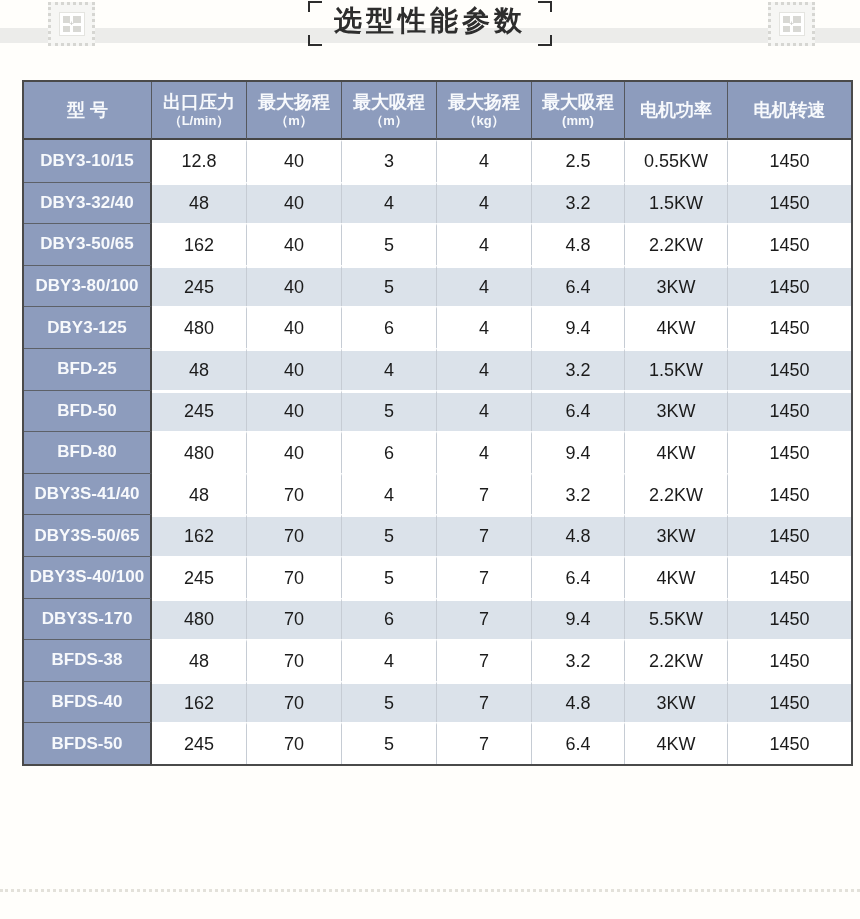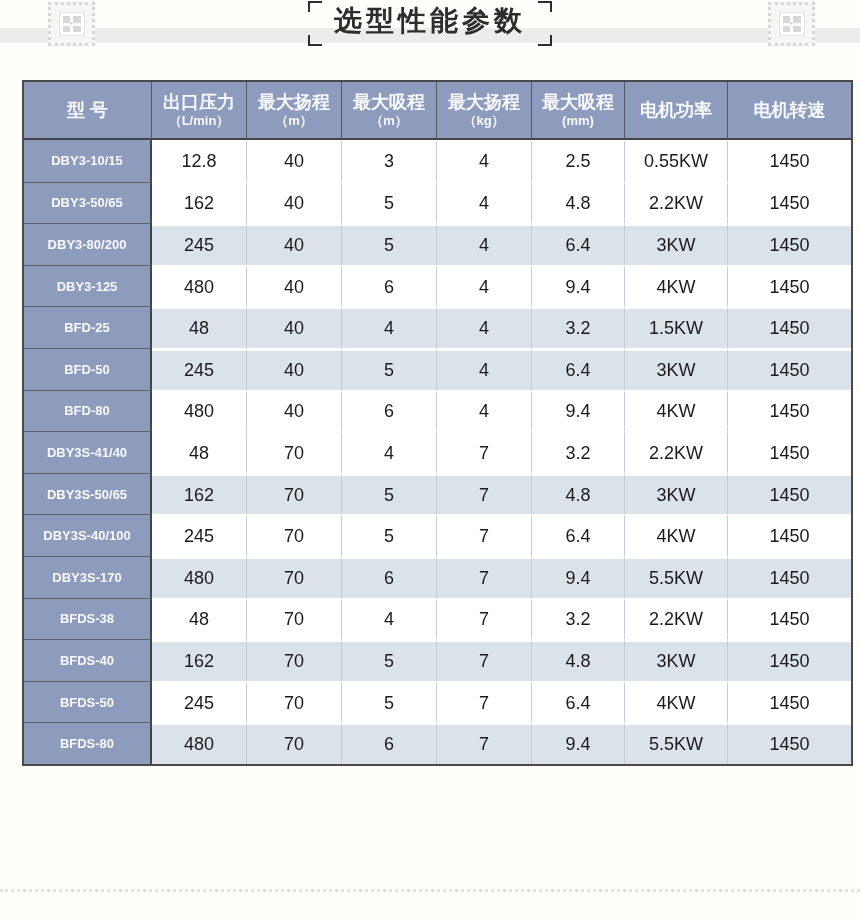--- a/index.html
+++ b/index.html
@@ -75,21 +75,21 @@
     border-bottom: 2px solid #454545;
     padding: 2px 0;
   }
   .spec-table th:last-child { border-right: none; }
   .spec-table th .h2 { font-size: 13px; display: block; }
 
   .spec-table td { height: 41.6px; text-align: center; vertical-align: middle; }
   .spec-table td.model {
     background: var(--header-bg, #8d9cbd);
     color: var(--header-text, #f7f9fc);
-    font-size: 13px; font-weight: bold;
+    font-size: 17px; font-weight: bold;
     border-right: 2px solid #454545;
     border-top: 1px solid #5d6168;
   }
   .spec-table tr:first-child td.model { border-top: none; }
   .spec-table td.data {
     font-size: 18px; color: var(--text-dark, #1b1b1b);
     border-right: 1px solid var(--separator-light, #c6ccd4);
     border-top: 3px solid #ffffff;
     background: var(--row-plain-bg, #ffffff);
   }
@@ -162,32 +162,42 @@
         <tr class="plain">
           <td class="model">DBY3-10/15</td>
           <td class="data">12.8</td>
           <td class="data">40</td>
           <td class="data">3</td>
           <td class="data">4</td>
           <td class="data">2.5</td>
           <td class="data">0.55KW</td>
           <td class="data">1450</td>
         </tr>
+        <tr class="shaded">
+          <td class="model">DBY3-32/40</td>
+          <td class="data">48</td>
+          <td class="data">40</td>
+          <td class="data">4</td>
+          <td class="data">4</td>
+          <td class="data">3.2</td>
+          <td class="data">1.5KW</td>
+          <td class="data">1450</td>
+        </tr>
         <tr class="plain">
           <td class="model">DBY3-50/65</td>
           <td class="data">162</td>
           <td class="data">40</td>
           <td class="data">5</td>
           <td class="data">4</td>
           <td class="data">4.8</td>
           <td class="data">2.2KW</td>
           <td class="data">1450</td>
         </tr>
         <tr class="shaded">
-          <td class="model">DBY3-80/200</td>
+          <td class="model">DBY3-80/100</td>
           <td class="data">245</td>
           <td class="data">40</td>
           <td class="data">5</td>
           <td class="data">4</td>
           <td class="data">6.4</td>
           <td class="data">3KW</td>
           <td class="data">1450</td>
         </tr>
         <tr class="plain">
           <td class="model">DBY3-125</td>
@@ -292,28 +302,18 @@
         <tr class="plain">
           <td class="model">BFDS-50</td>
           <td class="data">245</td>
           <td class="data">70</td>
           <td class="data">5</td>
           <td class="data">7</td>
           <td class="data">6.4</td>
           <td class="data">4KW</td>
           <td class="data">1450</td>
         </tr>
-        <tr class="shaded">
-          <td class="model">BFDS-80</td>
-          <td class="data">480</td>
-          <td class="data">70</td>
-          <td class="data">6</td>
-          <td class="data">7</td>
-          <td class="data">9.4</td>
-          <td class="data">5.5KW</td>
-          <td class="data">1450</td>
-        </tr>
       </tbody>
   </table>
 
   <div class="bottom-perforation"></div>
 
 </div>
 
 </body></html>

